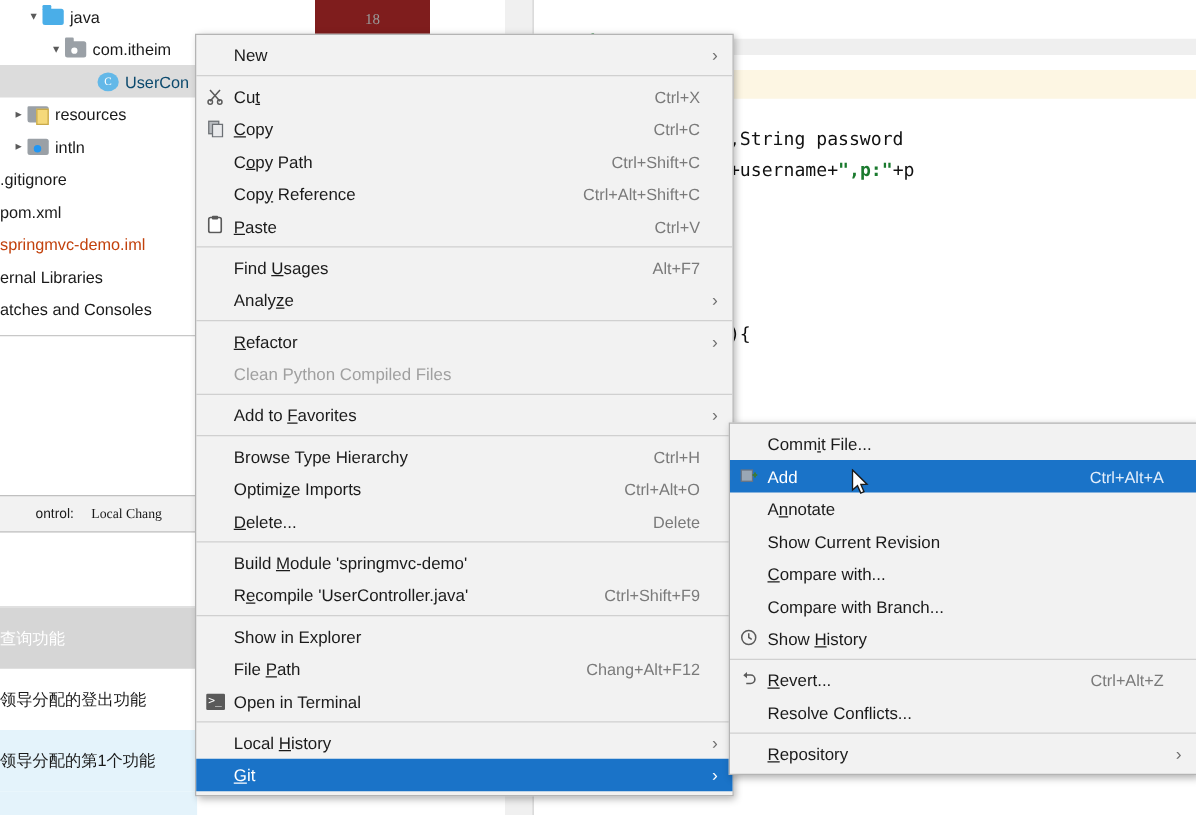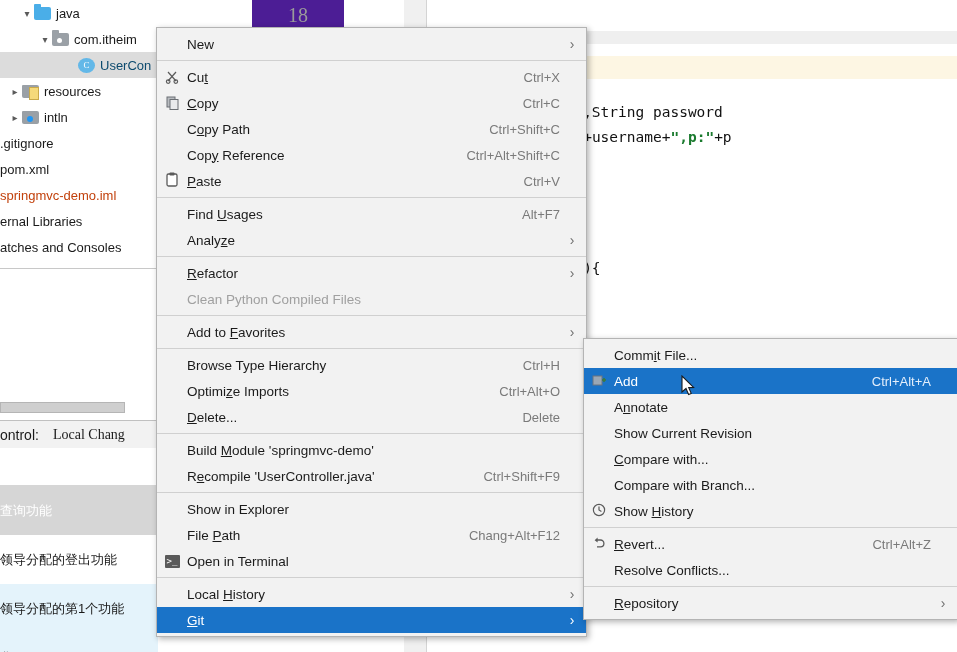--- a/index.html
+++ b/index.html
@@ -109,29 +109,30 @@
     position: absolute;
     left: 0; bottom: 8px;
     width: 123px; height: 9px;
     background: #cfcfcf;
     border: 1px solid #b5b5b5;
   }
 
   
   .vcs-bar {
     position: absolute;
-    left: 0; top: 420px;
+    left: 0; top: 396px;
     width: 158px; height: 28px;
     background: #f2f2f2;
     border-top: 1px solid #c0c0c0;
     border-bottom: 1px solid #c0c0c0;
     display: flex; align-items: center;
-    font-size: 14px; color: #1a1a1a;
+    font-size: 11px; color: #1a1a1a;
     white-space: nowrap;
     overflow: hidden;
+    justify-content: center;
   }
   .vcs-bar .vcs-a { padding-left: 0; }
   .vcs-bar .vcs-b { padding-left: 14px; font-family: Liberation Serif, serif; }
 
   
   .loglist {
     position: absolute;
     left: 0; top: 448px;
     width: 158px; height: 204px;
     background: #ffffff;
@@ -158,23 +159,23 @@
     overflow: hidden;
   }
   .editor-tabstrip {
     position: absolute; left: 0; top: 0;
     width: 799px; height: 31px;
     background: #ffffff;
   }
   .tab-num {
     position: absolute; left: 94px; top: 0;
     width: 92px; height: 31px;
-    background: #4c1d95;
+    background: #7f1d1d;
     color: #9a9a9a;
-    font-size: 20px;
+    font-size: 12px;
     font-family: "Liberation Serif", serif;
     display: flex; align-items: center; justify-content: center;
   }
   .editor-strip-bg {
     position: absolute; left: 0; top: 31px;
     width: 799px; height: 13px;
     background: #efefef;
   }
 
   .gutter {

